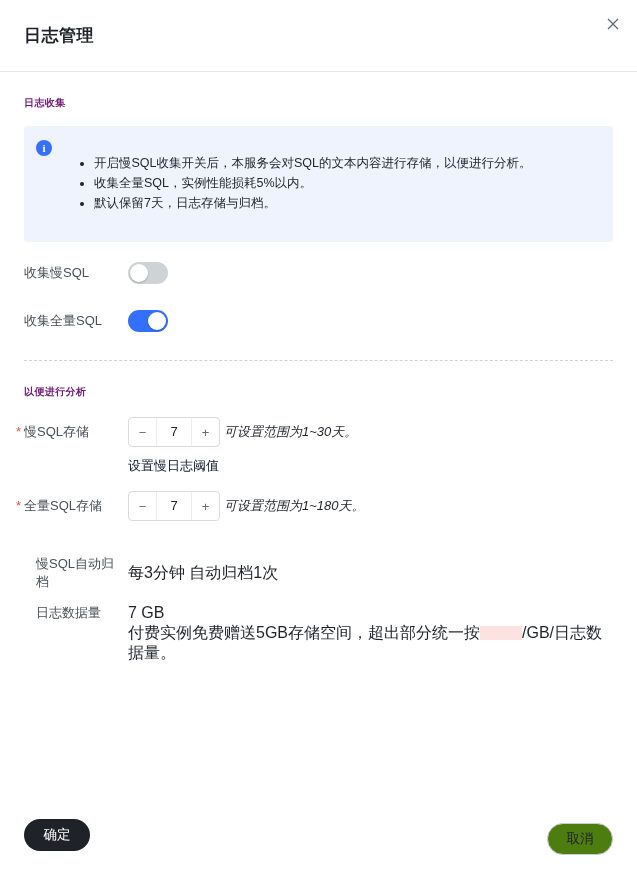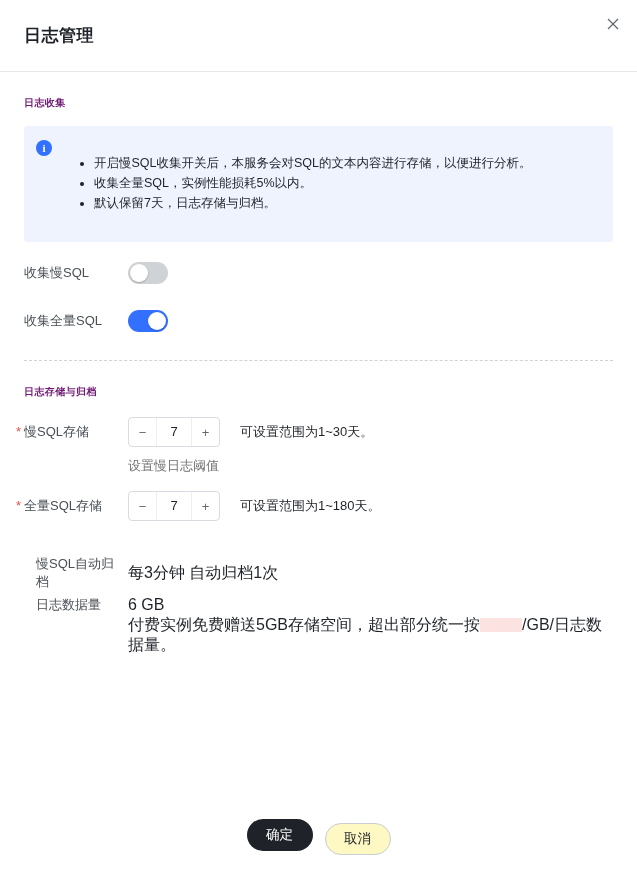--- a/index.html
+++ b/index.html
@@ -181,25 +181,26 @@
     font-size: 13px;
     color: #1f2329;
     border-left: 1px solid #eceef1;
     border-right: 1px solid #eceef1;
     line-height: 28px;
     height: 28px;
   }
   .hint {
     font-size: 13px;
     color: #1f2329;
-    margin-left: 20px;
+    margin-left: 4px;
+    font-style: italic;
   }
   .link {
     font-size: 13px;
-    color: #737373;
+    color: #0f172a;
     cursor: pointer;
     margin-left: 104px;
     margin-top: 8px;
     display: inline-block;
   }
   .plain-value {
     font-size: 16px;
     color: #1f2329;
     line-height: 20px;
   }
@@ -208,41 +209,41 @@
     width: 42px;
     height: 14px;
     background: #fde2e2;
     vertical-align: -2px;
   }
   .dialog-footer {
     height: 74px;
     box-sizing: border-box;
     padding: 20px 24px;
     display: flex;
-    justify-content: center;
+    justify-content: space-between;
     align-items: center;
     gap: 12px;
   }
   .btn-primary {
     min-width: 66px;
     height: 32px;
     padding: 0 18px;
     background: #1f2329;
     color: #ffffff;
     border: none;
     border-radius: 16px;
     font-size: 13.5px;
     cursor: pointer;
     font-family: "Liberation Sans", sans-serif;
   }
   .btn-secondary {
     min-width: 66px;
     height: 32px;
     padding: 0 18px;
-    background: #fef9c3;
+    background: #4d7c0f;
     color: #1f2329;
     border: 1px solid #c9cdd4;
     border-radius: 16px;
     font-size: 13.5px;
     cursor: pointer;
     font-family: "Liberation Sans", sans-serif;
     margin-top: 7px;
   }
 </style>
 </head>
@@ -282,21 +283,21 @@
 
     <div class="field-row">
       <div class="field-label">收集全量SQL</div>
       <div class="toggle on">
         <div class="knob"></div>
       </div>
     </div>
 
     <div class="divider-dashed"></div>
 
-    <div class="section-title">日志存储与归档</div>
+    <div class="section-title">以便进行分析</div>
 
     <div class="field-row">
       <div class="field-label required">慢SQL存储</div>
       <div class="stepper">
         <div class="btn">−</div>
         <div class="val">7</div>
         <div class="btn">+</div>
       </div>
       <div class="hint">可设置范围为1~30天。</div>
     </div>
@@ -313,24 +314,24 @@
         <div class="btn">+</div>
       </div>
       <div class="hint">可设置范围为1~180天。</div>
     </div>
 
     <div class="field-row" style="margin-top:32px;">
       <div class="field-label indent">慢SQL自动归档</div>
       <div class="plain-value">每3分钟 自动归档1次</div>
     </div>
 
-    <div class="field-row" style="align-items:flex-start; margin-top:4px;">
+    <div class="field-row" style="align-items:flex-start; margin-top:12px;">
       <div class="field-label indent" style="padding-top:1px;">日志数据量</div>
       <div>
-        <div class="plain-value">6 GB</div>
+        <div class="plain-value">7 GB</div>
         <div class="plain-value">
           <span>付费实例免费赠送5GB存储空间，超出部分统一按</span><span class="masked"></span><span>/GB/日志数据量。</span>
         </div>
       </div>
     </div>
 
   </div>
 
   <div class="dialog-footer">
     <button class="btn-primary">确定</button>

